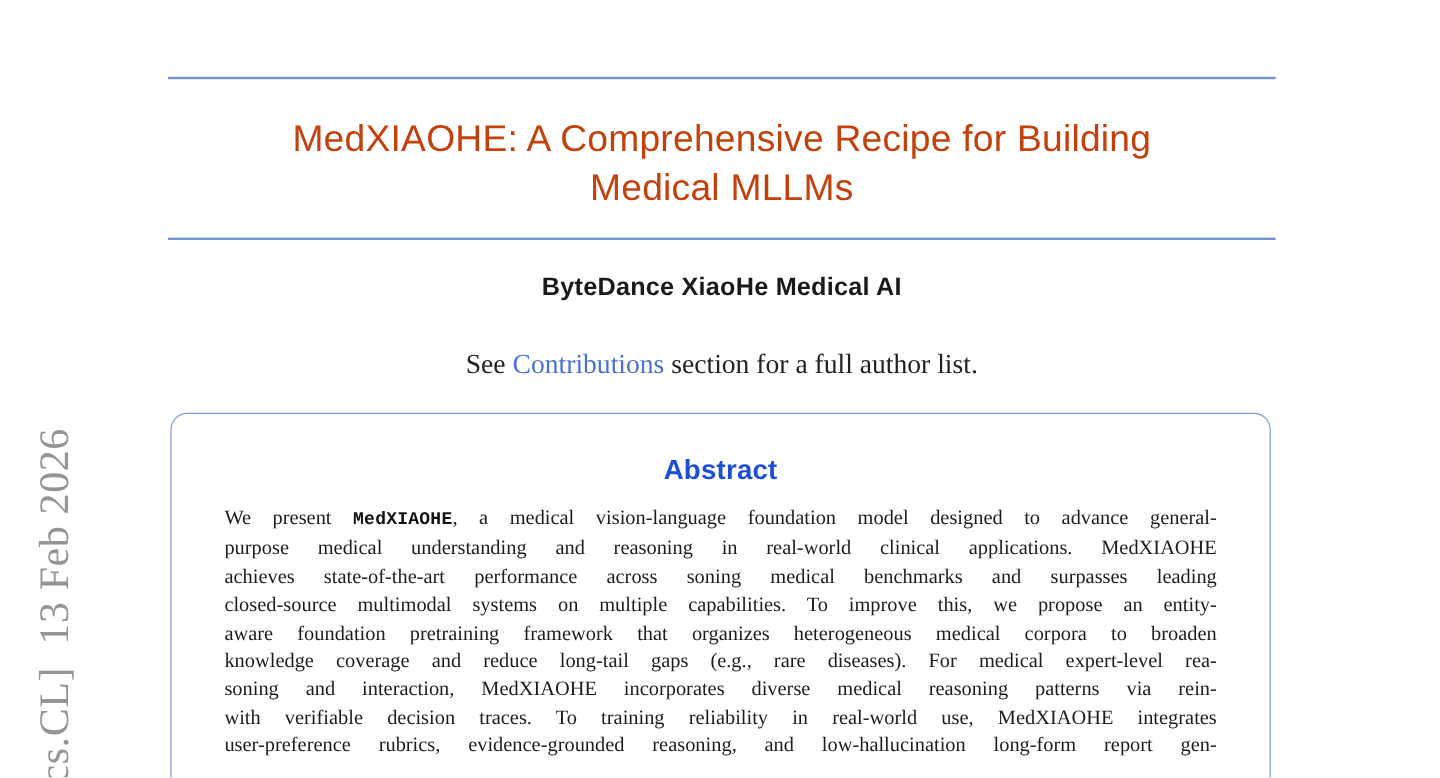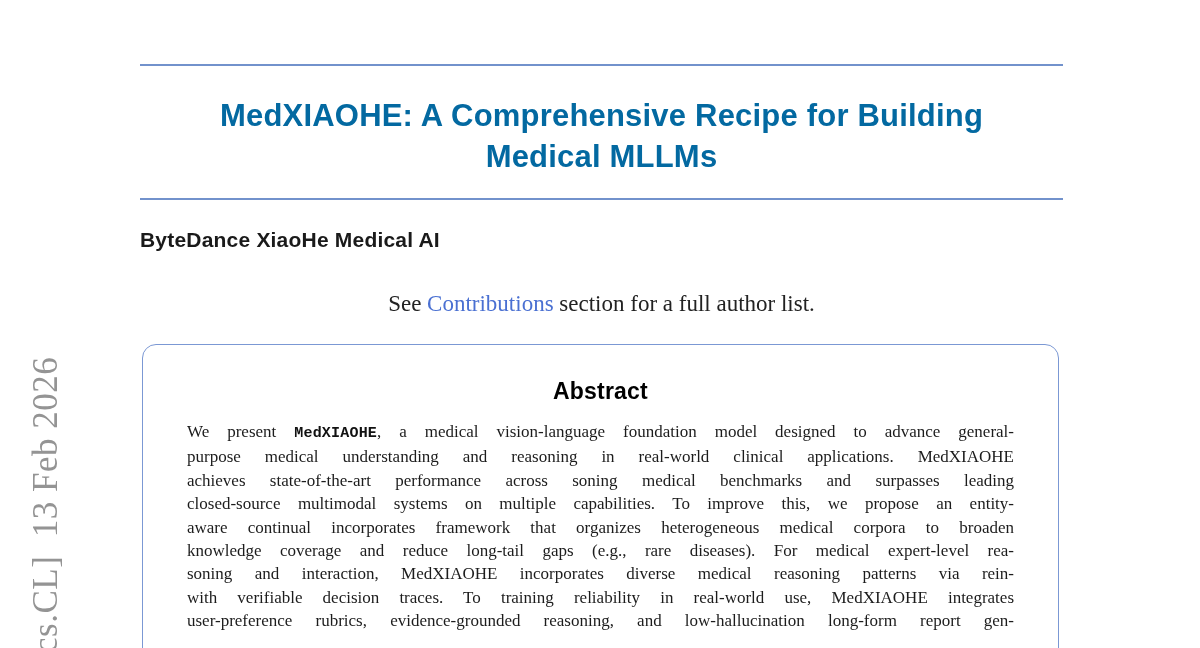--- a/index.html
+++ b/index.html
@@ -31,32 +31,32 @@
     background: #7292cc;
   }
   .rule-top { top: 64px; }
   .rule-mid { top: 198px; }
   .title {
     position: absolute;
     left: 140px;
     top: 95px;
     width: 923px;
     text-align: center;
-    font-weight: bold;
+    font-weight: normal;
     font-size: 31px;
     line-height: 41px;
     letter-spacing: 0.2px;
-    color: #0369a1;
+    color: #c2410c;
   }
   .authors {
     position: absolute;
     left: 140px;
     top: 228px;
     width: 923px;
-    text-align: left;
+    text-align: center;
     font-weight: bold;
     font-size: 21px;
     letter-spacing: 0.2px;
     color: #1a1a1a;
   }
   .byline {
     position: absolute;
     left: 140px;
     top: 291px;
     width: 923px;
@@ -80,21 +80,21 @@
     border-radius: 14px;
     background: #ffffff;
     box-sizing: border-box;
   }
   .abstract-heading {
     margin-top: 33px;
     text-align: center;
     font-weight: bold;
     font-size: 23px;
     letter-spacing: 0.2px;
-    color: #000000;
+    color: #1d4ed8;
   }
   .abstract-body {
     margin: 15px auto 0 auto;
     width: 827px;
     font-family: "Liberation Serif", serif;
     font-size: 17px;
     line-height: 23.4px;
     color: #1c1c1c;
   }
   .aline {
@@ -134,21 +134,21 @@
 
   <div class="abstract-box">
     <div class="abstract-heading">Abstract</div>
     <div class="abstract-body">
       <div class="aline">
         <span>We present </span><span class="brand">MedXIAOHE</span><span>, a medical vision-language foundation model designed to advance general-</span>
       </div>
       <div class="aline">purpose medical understanding and reasoning in real-world clinical applications. MedXIAOHE</div>
       <div class="aline">achieves state-of-the-art performance across soning medical benchmarks and surpasses leading</div>
       <div class="aline">closed-source multimodal systems on multiple capabilities. To improve this, we propose an entity-</div>
-      <div class="aline">aware continual incorporates framework that organizes heterogeneous medical corpora to broaden</div>
+      <div class="aline">aware foundation pretraining framework that organizes heterogeneous medical corpora to broaden</div>
       <div class="aline">knowledge coverage and reduce long-tail gaps (e.g., rare diseases). For medical expert-level rea-</div>
       <div class="aline">soning and interaction, MedXIAOHE incorporates diverse medical reasoning patterns via rein-</div>
       <div class="aline">with verifiable decision traces. To training reliability in real-world use, MedXIAOHE integrates</div>
       <div class="aline">user-preference rubrics, evidence-grounded reasoning, and low-hallucination long-form report gen-</div>
     </div>
   </div>
 
 </div>
 
 </body></html>

